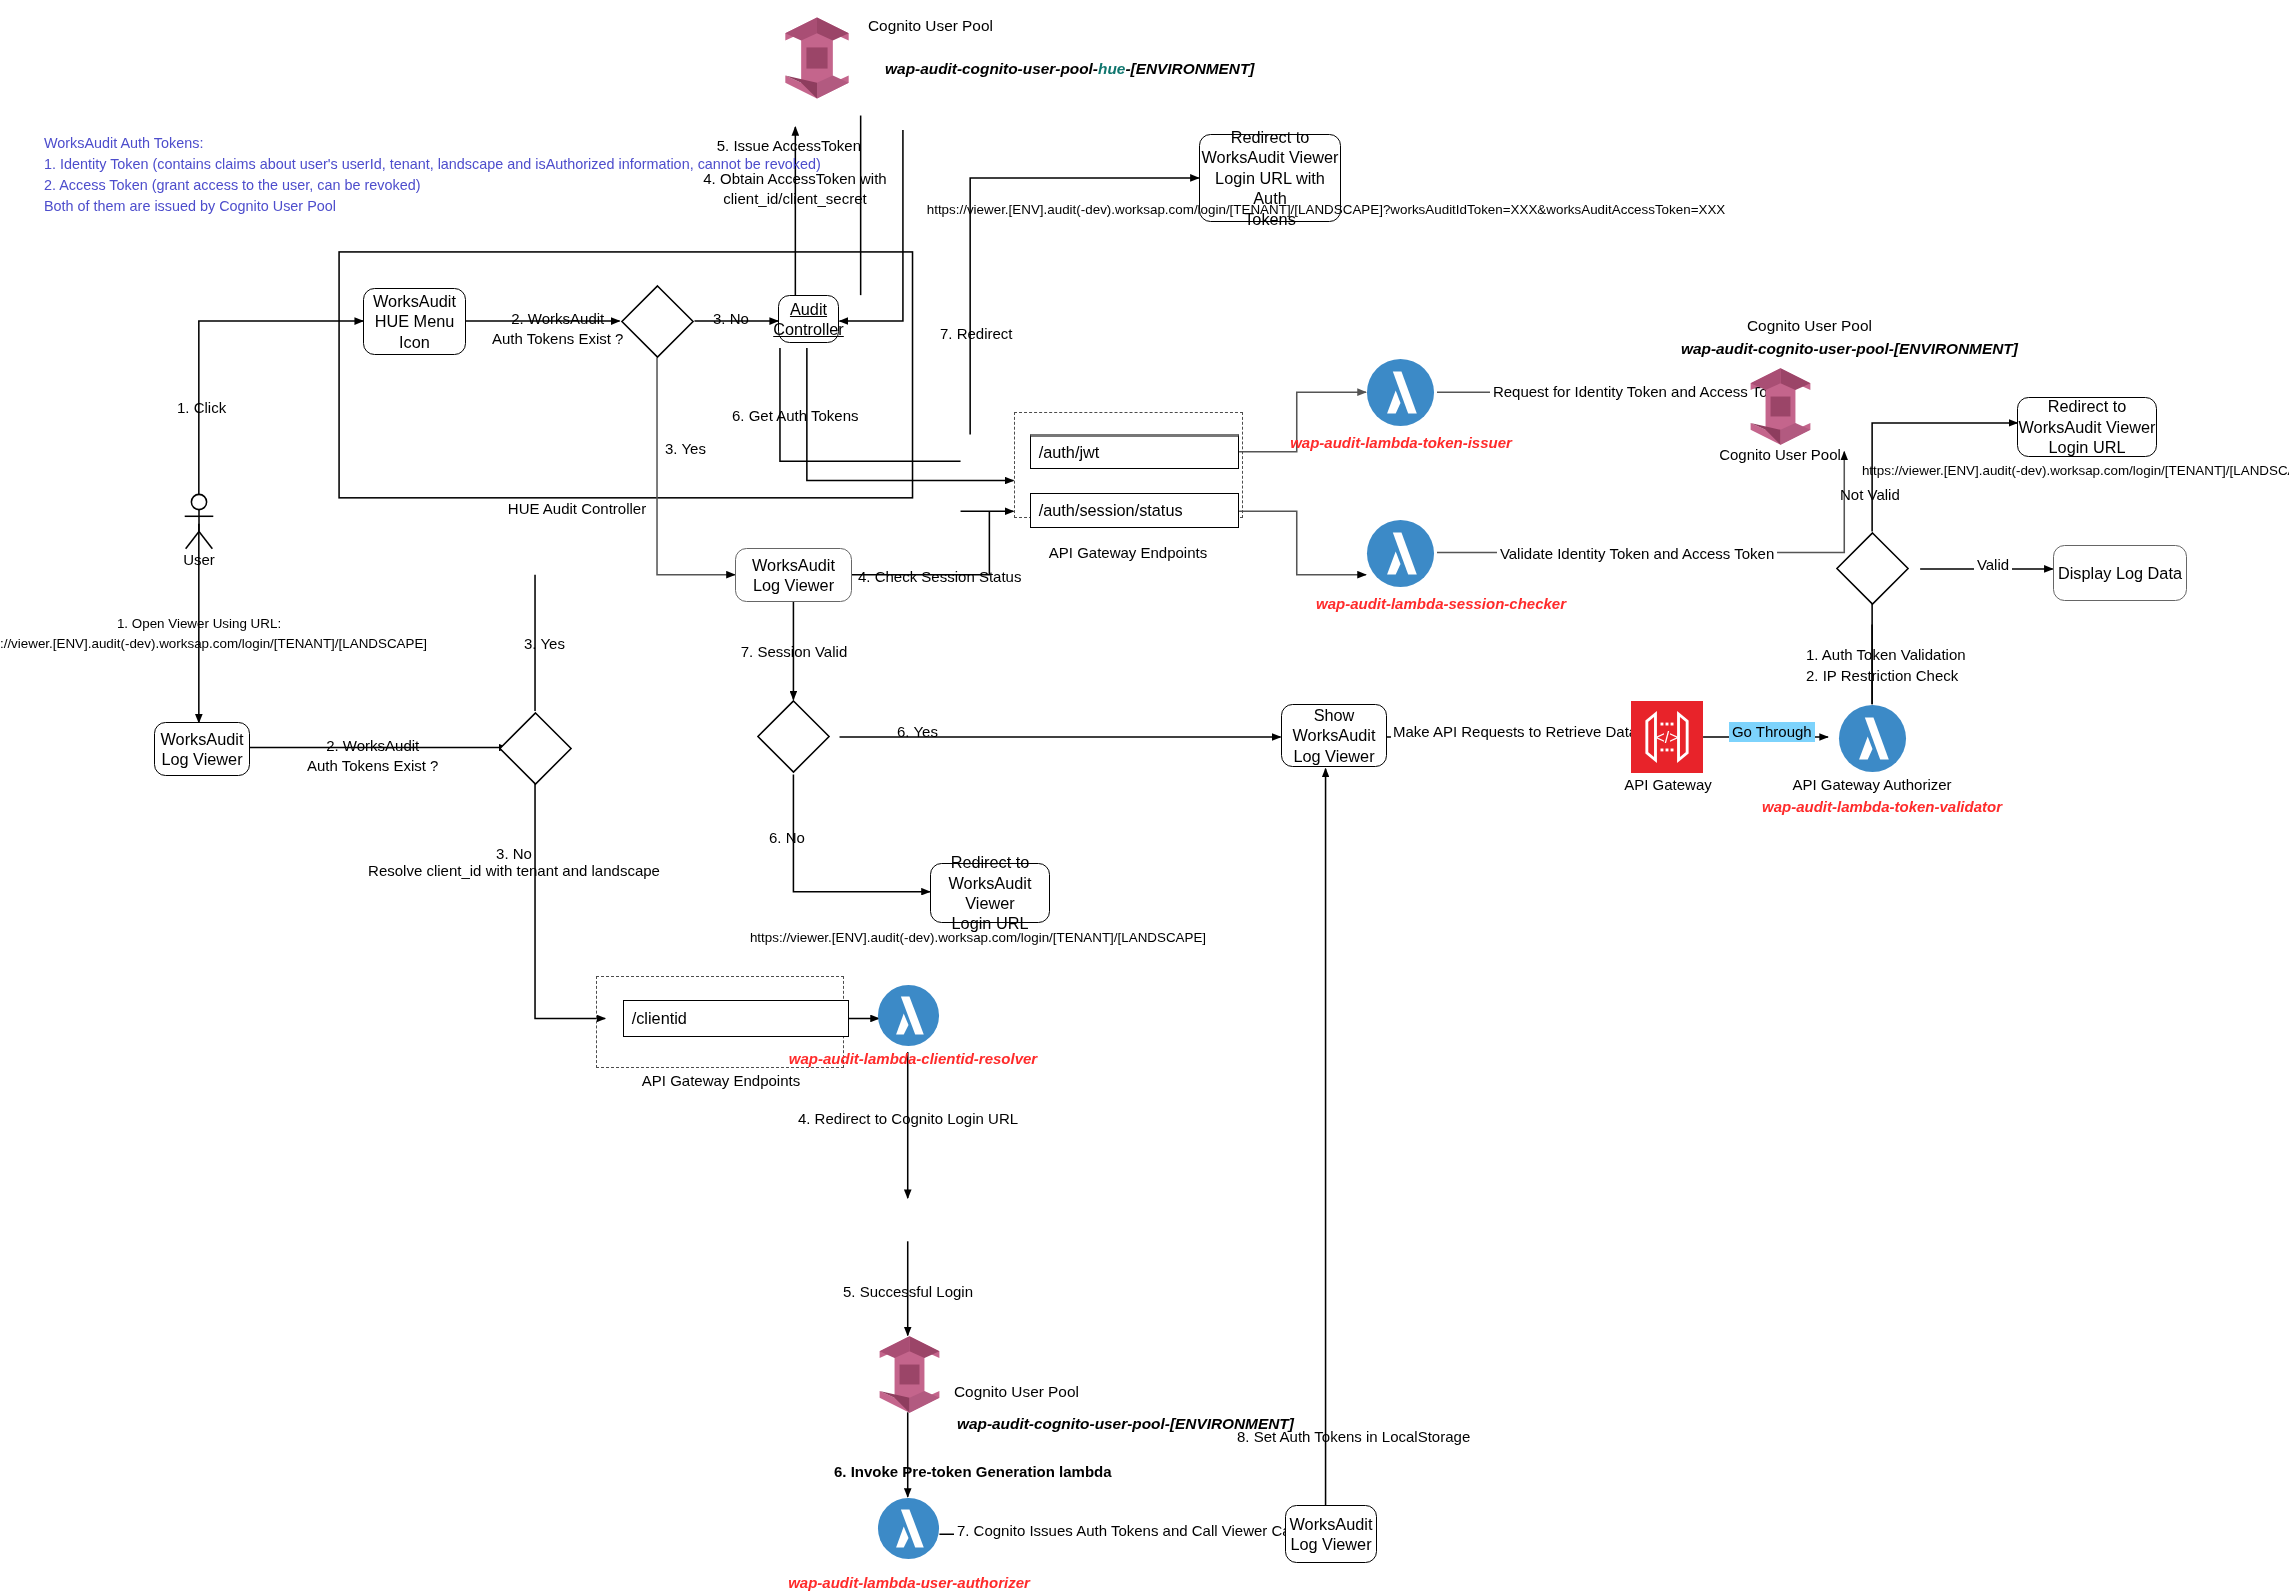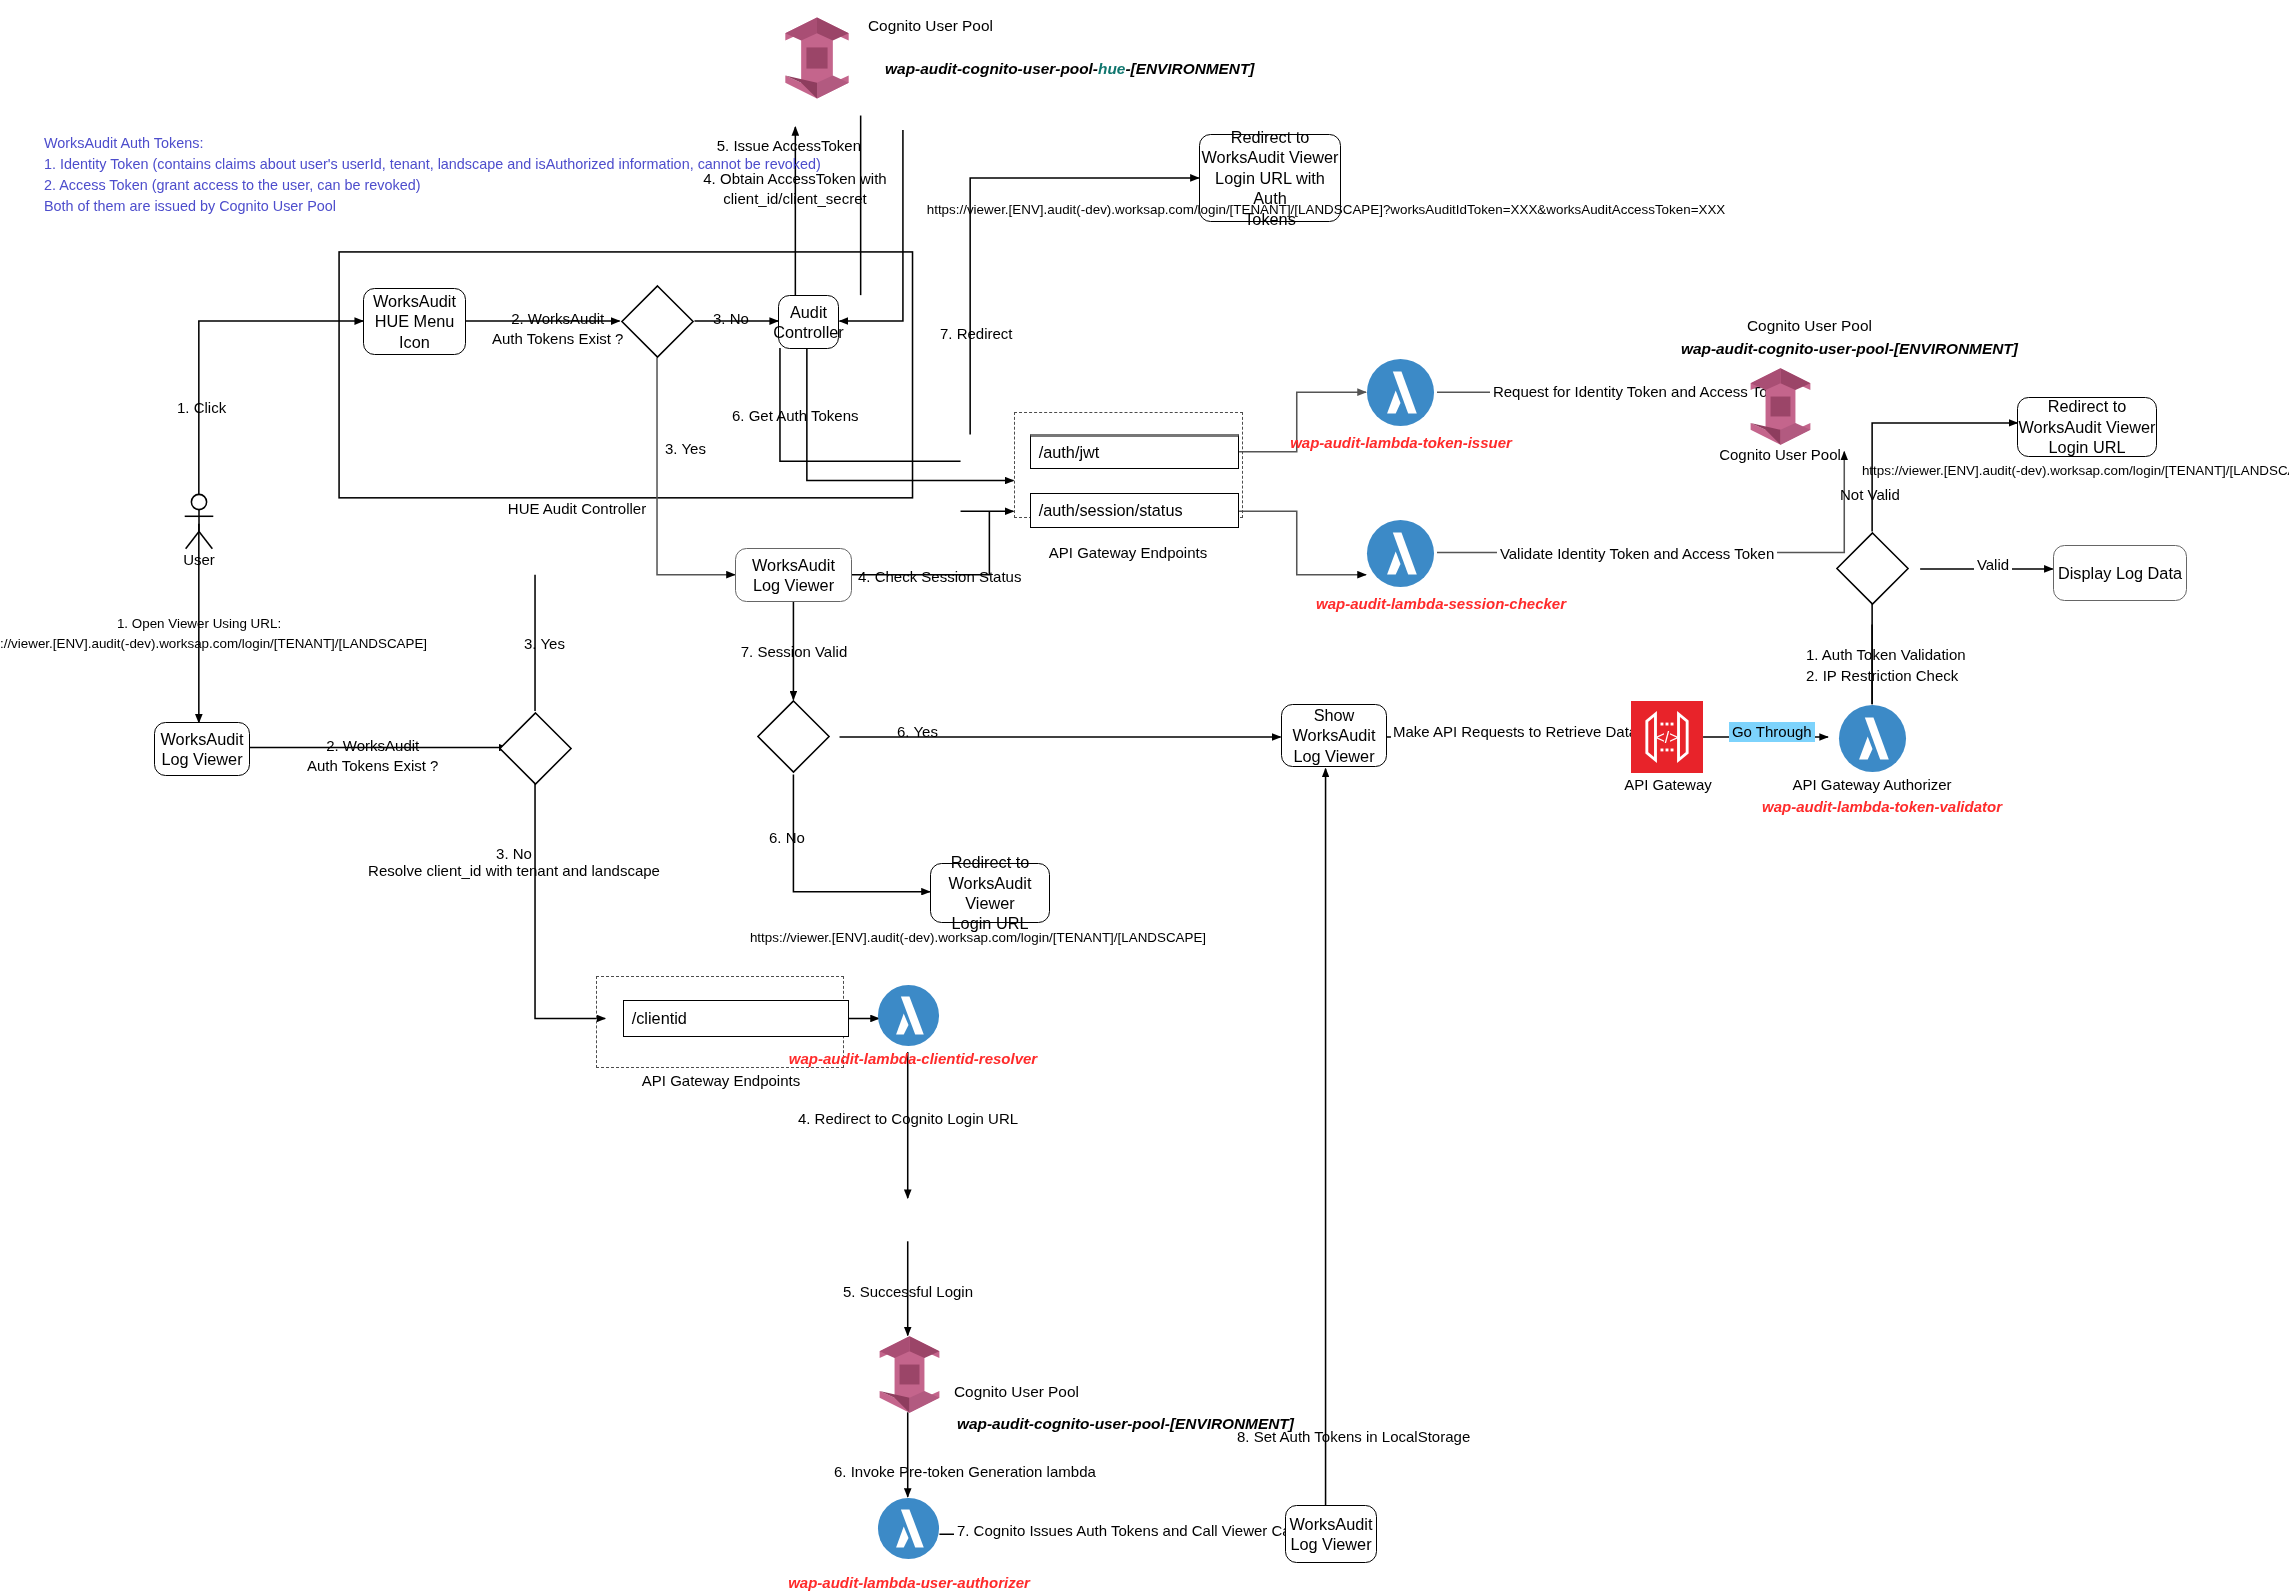--- a/index.html
+++ b/index.html
@@ -235,21 +235,21 @@
 
   <div class="lbl" style="left:492px; top:309px; text-align:center;">2. WorksAudit
 Auth Tokens Exist ?</div>
 
   <svg class="ico" style="left:620px; top:284px;" width="75" height="75" viewBox="0 0 78 78">
     <polygon points="39,2 76,39 39,76 2,39" fill="#fff" stroke="#000" stroke-width="1.6"></polygon>
   </svg>
   <div class="lbl" style="left:713px; top:309px;">3. No</div>
   <div class="lbl" style="left:665px; top:439px;">3. Yes</div>
 
-  <div class="node rrect" style="left:778px; top:295px; width:61px; height:54px;">Audit
+  <div class="node rrect" style="left:778px; top:295px; width:61px; height:48px;text-decoration:underline;">Audit
 Controller</div>
 
   <div class="lbl" style="left:732px; top:406px;">6. Get Auth Tokens</div>
 
   <div class="caption" style="left:577px; top:500px;">HUE Audit Controller</div>
 
   <svg class="ico" style="left:179px; top:493px;" width="40" height="58" viewBox="0 0 42 60">
     <circle cx="21" cy="9" r="8" fill="#fff" stroke="#000" stroke-width="1.6"></circle>
     <line x1="21" y1="17" x2="21" y2="40" stroke="#000" stroke-width="1.6"></line>
     <line x1="6" y1="24" x2="36" y2="24" stroke="#000" stroke-width="1.6"></line>
@@ -394,21 +394,21 @@
       <polygon points="50,4 86,22 68,30 50,22" fill="#9B4568"></polygon>
       <polygon points="14,22 50,4 50,22 32,30" fill="#A94E74"></polygon>
       <polygon points="14,70 32,78 50,96 50,78" fill="#8E3D5E"></polygon>
       <polygon points="50,96 86,78 68,70 50,78" fill="#B25A80"></polygon>
       <rect x="38" y="38" width="24" height="24" fill="#9B4568"></rect>
     </svg>
   </div>
   <div class="pooltitle" style="left:954px; top:1383px;">Cognito User Pool</div>
   <div class="poolname" style="left:957px; top:1415px;">wap-audit-cognito-user-pool-[ENVIRONMENT]</div>
 
-  <div class="lbl" style="left:834px; top:1462px;">6. Invoke Pre-token Generation lambda</div>
+  <div class="lbl" style="left:834px; top:1462px;font-weight:bold;">6. Invoke Pre-token Generation lambda</div>
 
   <svg class="ico" style="left:877px; top:1497px;" width="63" height="63" viewBox="0 0 66 66">
     <circle cx="33" cy="33" r="32" fill="#3C8AC7"></circle>
     <path d="M25,13 L34,13 L49,53 L40,53 Z" fill="#ffffff"></path>
     <path d="M20,53 L28,31 L33,43 L28,53 Z" fill="#ffffff"></path>
   </svg>
   <div class="redlbl" style="left:909px; top:1574px;">wap-audit-lambda-user-authorizer</div>
 
   <div class="lbl" style="left:954px; top:1521px; background:#fff; padding:0 2.9px;">7. Cognito Issues Auth Tokens and Call Viewer Callback URL</div>
 

